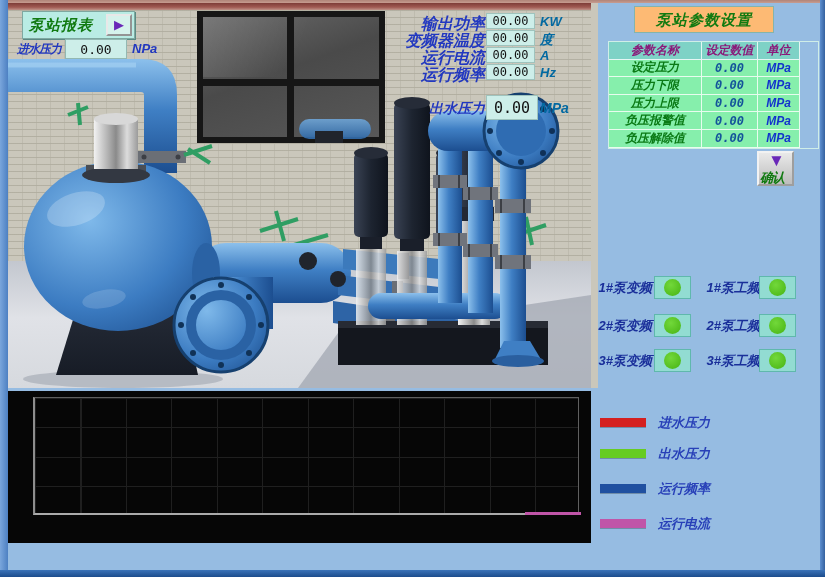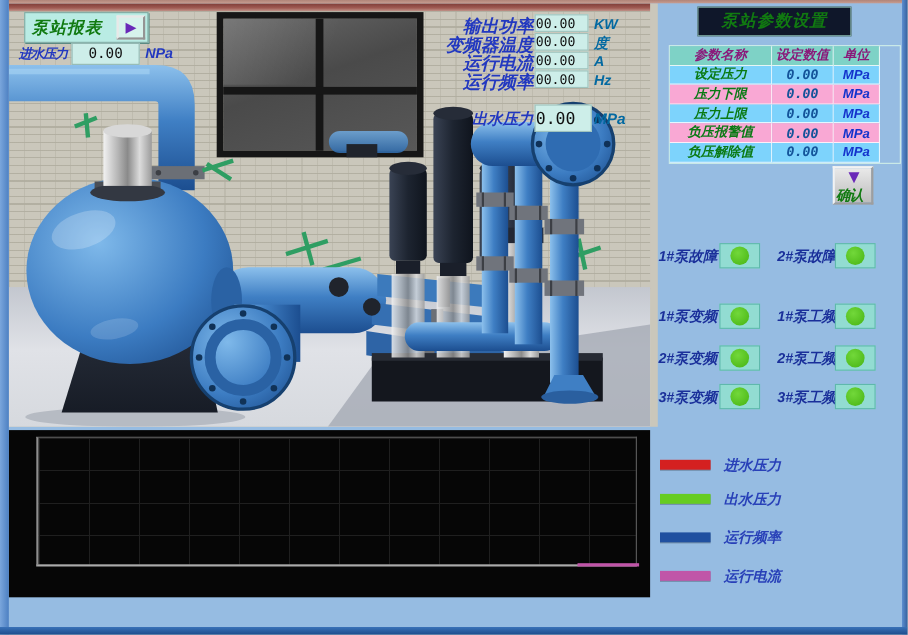--- a/index.html
+++ b/index.html
@@ -47,38 +47,38 @@
 
   .inlet { position:absolute; left:9px; top:36px; z-index:20; height:20px; }
   .inlet .lbl { position:absolute; left:0; top:2px; width:48px; color:#2238c0; font-size:12px; letter-spacing:-1px; white-space:nowrap; }
   .inlet .box { position:absolute; left:48px; top:0; width:62px; height:20px; background:#cdeee9; border:1px solid #93b8b2;
                 color:#111; font-size:13px; text-align:center; line-height:19px; }
   .inlet .unit { position:absolute; left:115px; top:2px; color:#2238c0; font-size:13px; }
 
   .readout { position:absolute; z-index:20; height:17px; }
   .readout .lbl { position:absolute; left:0; top:1px; width:117px; text-align:right; color:#2238c0; font-size:16px; white-space:nowrap; }
   .readout .box { position:absolute; left:118px; top:0; width:49px; height:16px; background:#cdeee9; border:1px solid #9fc3bd;
-                  color:#111; font-size:12px; text-align:left; line-height:15px; }
+                  color:#111; font-size:12px; text-align:center; line-height:15px; }
   .readout .unit { position:absolute; left:172px; top:1px; color:#0369a1; font-size:13px; }
   .readout.big { height:26px; }
   .readout.big .lbl { font-size:14px; top:5px; }
   .readout.big .box { width:52px; height:25px; font-size:15px; line-height:24px; }
   .readout.big .unit { font-size:14px; top:5px; }
 
   
-  .ptitle { position:absolute; left:634px; top:6px; width:140px; height:27px; background:#0f172a;
+  .ptitle { position:absolute; left:634px; top:6px; width:140px; height:27px; background:#fdba74;
             border:1px solid #84b4ac; color:#117a11; font-size:15px; text-align:center; line-height:25px; letter-spacing:1px; z-index:10; }
   .ptable { position:absolute; left:608px; top:41px; width:211px; z-index:10;
             display:grid; grid-template-columns:93px 56px 42px; grid-auto-rows:17.6px;
             border:1px solid #cfeee8; font-size:12px; }
   .ptable > div { border-right:1px solid rgba(255,255,255,.8); border-bottom:1px solid rgba(255,255,255,.8);
                   display:flex; align-items:center; justify-content:center; white-space:nowrap; }
   .ptable .hd { background:#7ed2c6; color:#8a1a7a; }
-  .ptable .odd { background:#7dd3fc; }
-  .ptable .even { background:#f9a8d4; }
+  .ptable .odd { background:#86efac; }
+  .ptable .even { background:#86efac; }
   .ptable .nm { color:#0a7a15; }
   .ptable .vl { color:#14549a; }
   .ptable .un { color:#1333cc; font-style:italic; font-weight:bold; }
 
   .confirm { position:absolute; left:757px; top:151px; width:37px; height:35px; z-index:10;
              background:linear-gradient(180deg,#e9e9e9,#bdbdbd); border:2px outset #f2f2f2; cursor:pointer; }
   .confirm .tri { position:absolute; left:9px; top:-2px; color:#6a28b8; font-size:17px; font-style:normal; }
   .confirm .cap { position:absolute; left:1px; top:16px; color:#117a11; font-size:13px; letter-spacing:-1px; }
 
   .srow { position:absolute; left:595px; width:205px; height:23px; z-index:10; }
@@ -342,30 +342,20 @@
     <div class="odd nm">负压解除值</div>
     <div class="odd vl mono">0.00</div>
     <div class="odd un">MPa</div>
   </div>
 
   <div class="confirm">
     <span class="tri">▼</span>
     <span class="cap cjk">确认</span>
   </div>
 
-  <div class="srow" style="top:221px">
-    <span class="slabel sl cjk">1#泵故障</span>
-    <span class="sbox bl">
-        <i class="lamp"></i>
-      </span>
-    <span class="slabel sr cjk">2#泵故障</span>
-    <span class="sbox br">
-        <i class="lamp"></i>
-      </span>
-  </div>
   <div class="srow" style="top:276px">
     <span class="slabel sl cjk">1#泵变频</span>
     <span class="sbox bl">
         <i class="lamp"></i>
       </span>
     <span class="slabel sr cjk">1#泵工频</span>
     <span class="sbox br">
         <i class="lamp"></i>
       </span>
   </div>

